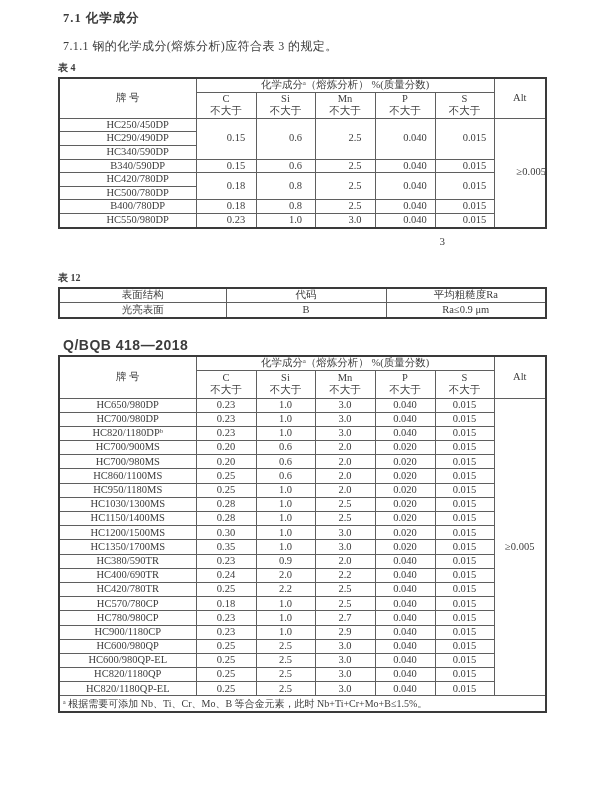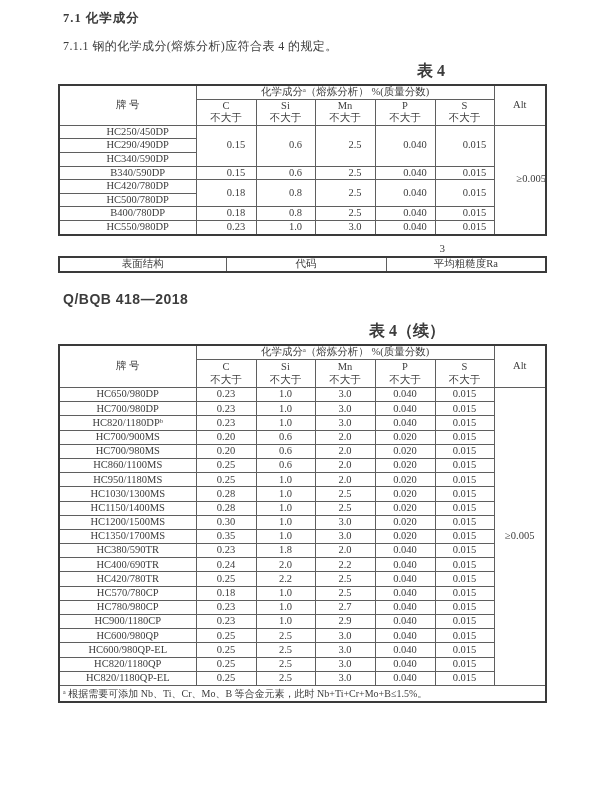--- a/index.html
+++ b/index.html
@@ -21,23 +21,23 @@
     font-weight:bold;
     letter-spacing:1px;
   }
   .para{
     margin:11px 0 0 5px;
     font-size:12px;
     letter-spacing:0.4px;
     white-space:nowrap;
   }
   .caption{
-    text-align:right;
+    text-align:left;
     font-weight:bold;
-    font-size:16px;
+    font-size:10px;
     margin-top:6px;
   }
   .caption.c12{margin-top:24px;}
   .caption.c4c{margin-top:14px;}
   table.comp, table.surface{
     border-collapse:collapse;
     table-layout:fixed;
     width:487px;
     margin-top:2px;
     border:2px solid #3a3a3a;
@@ -81,21 +81,21 @@
     letter-spacing:0.5px;
   }
   table.surface td, table.surface th{height:13.5px;}
 </style>
 </head>
 <body>
 
 <div class="page">
 
   <div class="section-title">7.1  化学成分</div>
-  <div class="para">7.1.1  钢的化学成分(熔炼分析)应符合表 4 的规定。</div>
+  <div class="para">7.1.1  钢的化学成分(熔炼分析)应符合表 3 的规定。</div>
 
   <div class="caption">表 4</div>
 
   <table class="comp t4">
     <colgroup>
       <col style="width:137px">
         <col style="width:60px">
         <col style="width:59px">
       <col style="width:60px">
         <col style="width:60px">
@@ -165,41 +165,46 @@
           <td>1.0</td>
           <td>3.0</td>
           <td>0.040</td>
           <td>0.015</td>
         </tr>
       </tbody>
   </table>
 
   <div class="page-number">3</div>
 
+  <div class="caption c12">表 12</div>
 
   <table class="surface">
     <colgroup>
       <col style="width:167px">
         <col style="width:160px">
         <col style="width:160px">
     </colgroup>
     <thead>
       <tr>
         <th>表面结构</th>
         <th>代码</th>
         <th>平均粗糙度Ra</th>
       </tr>
     </thead>
     <tbody>
+      <tr>
+        <td>光亮表面</td>
+        <td>B</td>
+        <td>Ra≤0.9 μm</td>
+      </tr>
     </tbody>
   </table>
 
   <div class="doc-code">Q/BQB 418—2018</div>
 
-  <div class="caption c4c">表 4（续）</div>
 
   <table class="comp t4c">
     <colgroup>
       <col style="width:137px">
         <col style="width:60px">
         <col style="width:59px">
       <col style="width:60px">
         <col style="width:60px">
         <col style="width:59px">
         <col style="width:52px">
@@ -304,21 +309,21 @@
           <td>HC1350/1700MS</td>
           <td>0.35</td>
           <td>1.0</td>
           <td>3.0</td>
           <td>0.020</td>
           <td>0.015</td>
         </tr>
         <tr>
           <td>HC380/590TR</td>
           <td>0.23</td>
-          <td>1.8</td>
+          <td>0.9</td>
           <td>2.0</td>
           <td>0.040</td>
           <td>0.015</td>
         </tr>
         <tr>
           <td>HC400/690TR</td>
           <td>0.24</td>
           <td>2.0</td>
           <td>2.2</td>
           <td>0.040</td>

